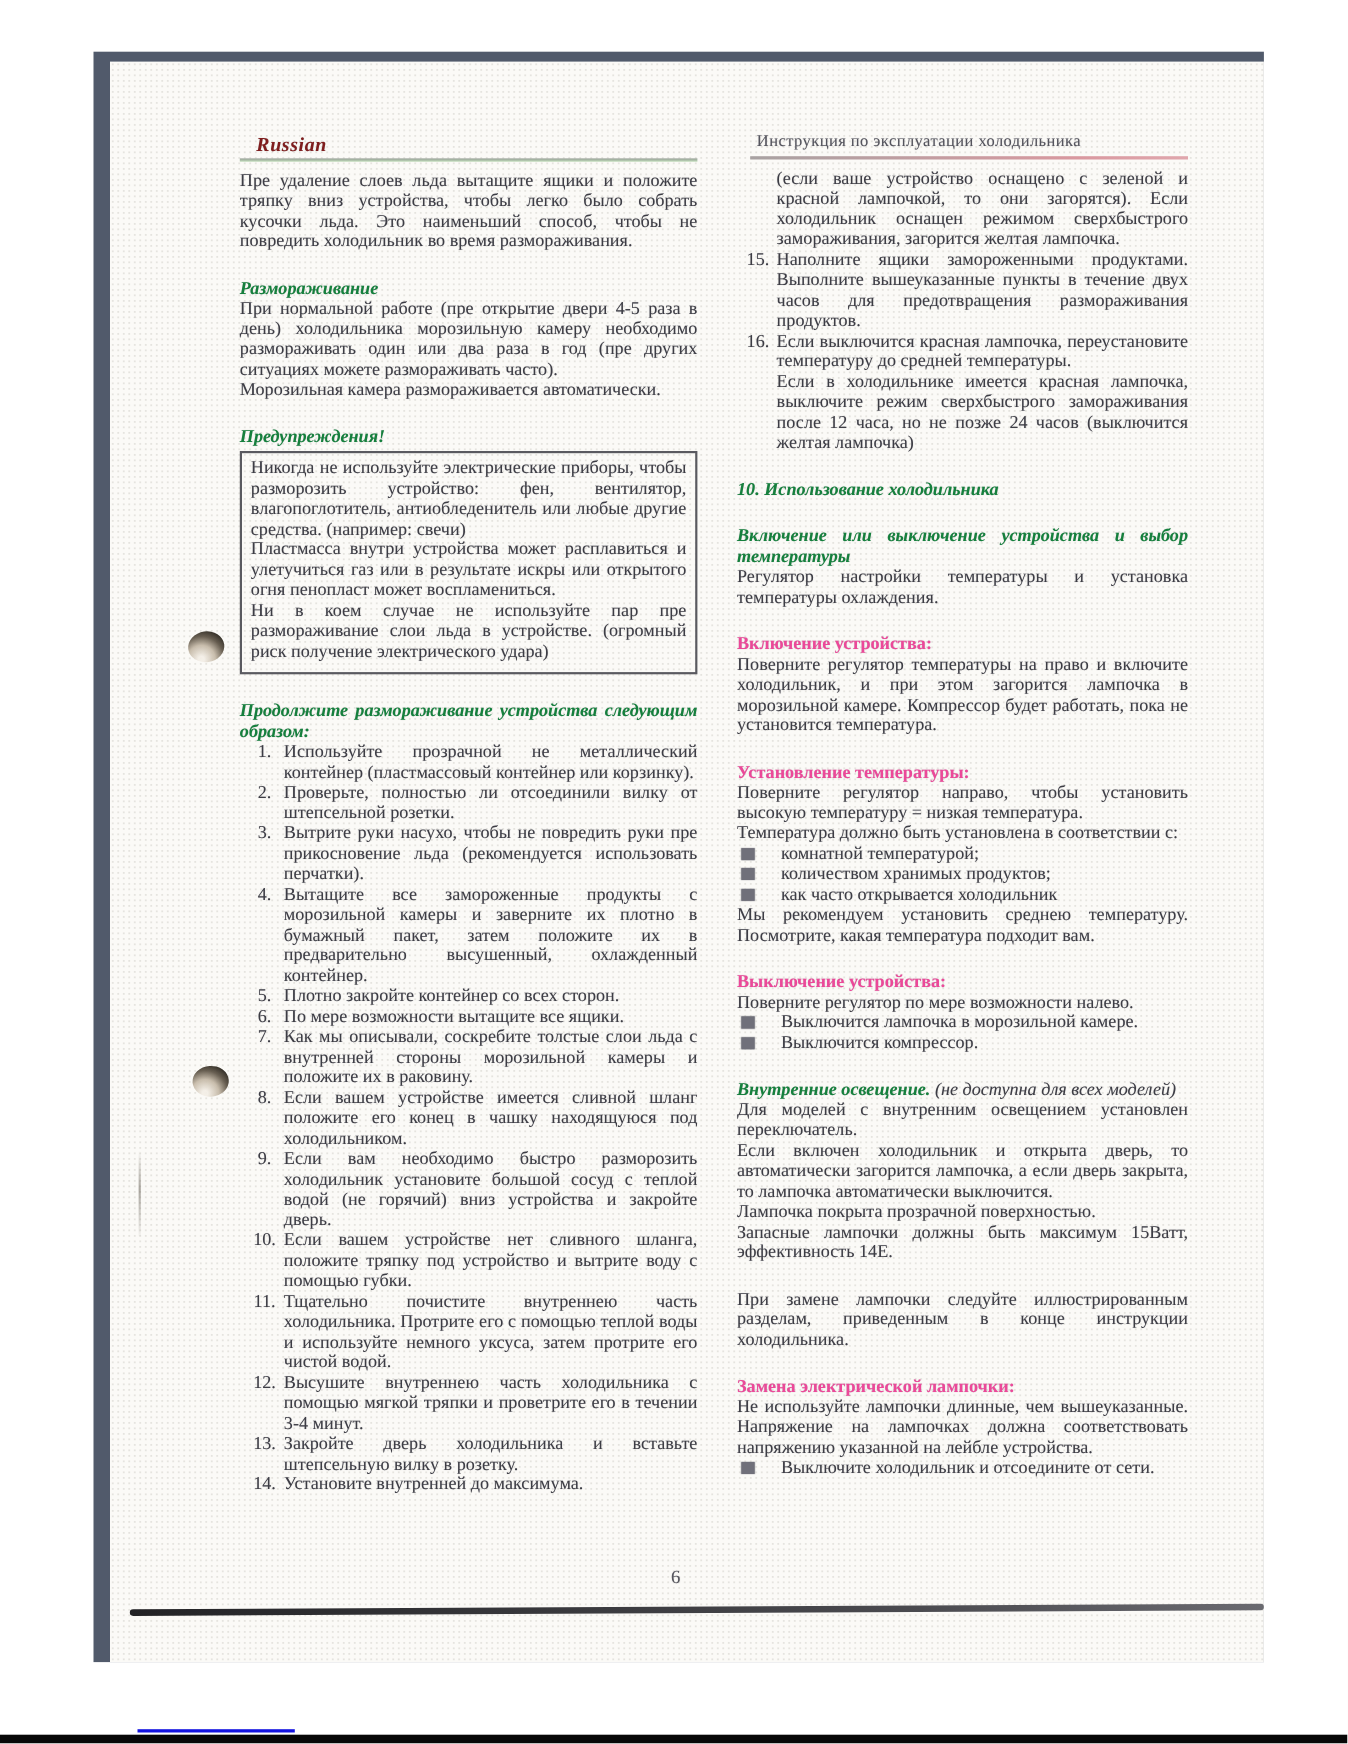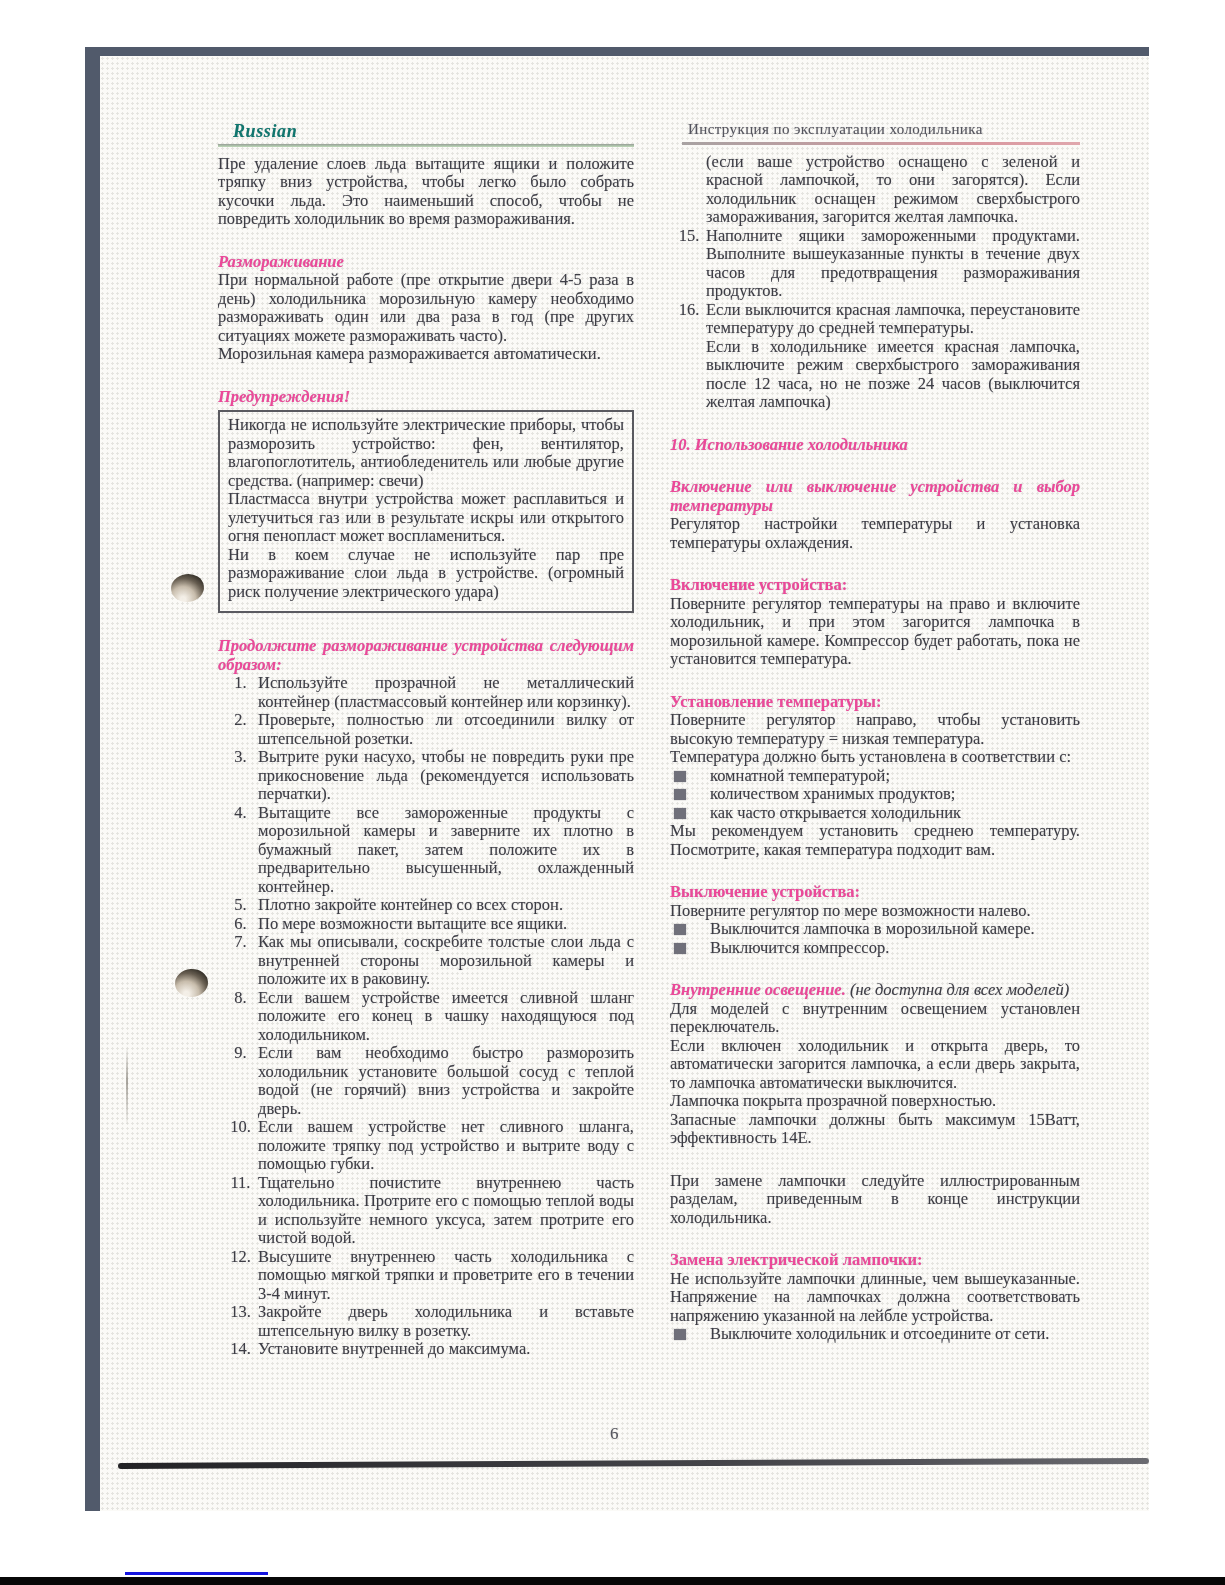--- a/index.html
+++ b/index.html
@@ -27,30 +27,30 @@
 
   .blue-line { position:absolute; left:125px; top:1572px; width:143px; height:3px; background:#1414e0; }
   .black-bar { position:absolute; left:0; top:1577px; width:1225px; height:8px; background:#070707; }
 
   
   .col { position:absolute; color:#3d3d45; font-size:16.5px; line-height:18.5px;
     text-shadow:0 0 1px rgba(85,85,95,0.35); }
   .col-left  { left:218px; top:122px; width:416px; }
   .col-right { left:670px; top:120px; width:410px; }
 
-  .hdr { font-style:italic; font-weight:bold; color:#0f766e; font-size:18px;
+  .hdr { font-style:italic; font-weight:bold; color:#7f1d1d; font-size:18px;
     letter-spacing:0.6px; padding-left:15px; }
   .hdr-right { font-style:normal; font-weight:normal; color:#55555e; font-size:15px;
     letter-spacing:0.4px; padding-left:18px; }
   .rule { height:3px; margin-top:3px; }
   .rule-left  { background:linear-gradient(to bottom,#979f97,#bedab8); }
   .rule-right { margin-left:12px; background:linear-gradient(to right,#a8a2a2,#d9989f 75%,#e0a7ad); }
 
   p.just { text-align:justify; }
-  .h-bi { font-weight:bold; font-style:italic; color:#ec4899; }
+  .h-bi { font-weight:bold; font-style:italic; color:#15803d; }
   .h-b  { font-weight:bold; color:#ec4899; }
   .mt-lg { margin-top:24px; }
   .mt-sm { margin-top:8px; }
 
   .warn-box { border:2px solid #5a5a60; padding:4px 8px 10px 8px; margin-top:4px; }
   .warn-box p { text-align:justify; }
 
   .oli { display:flex; }
   .oli .num { flex:none; width:40px; padding-left:5px;text-align:center; }
   .col-right .oli .num { width:36px; padding-left:2px; }

